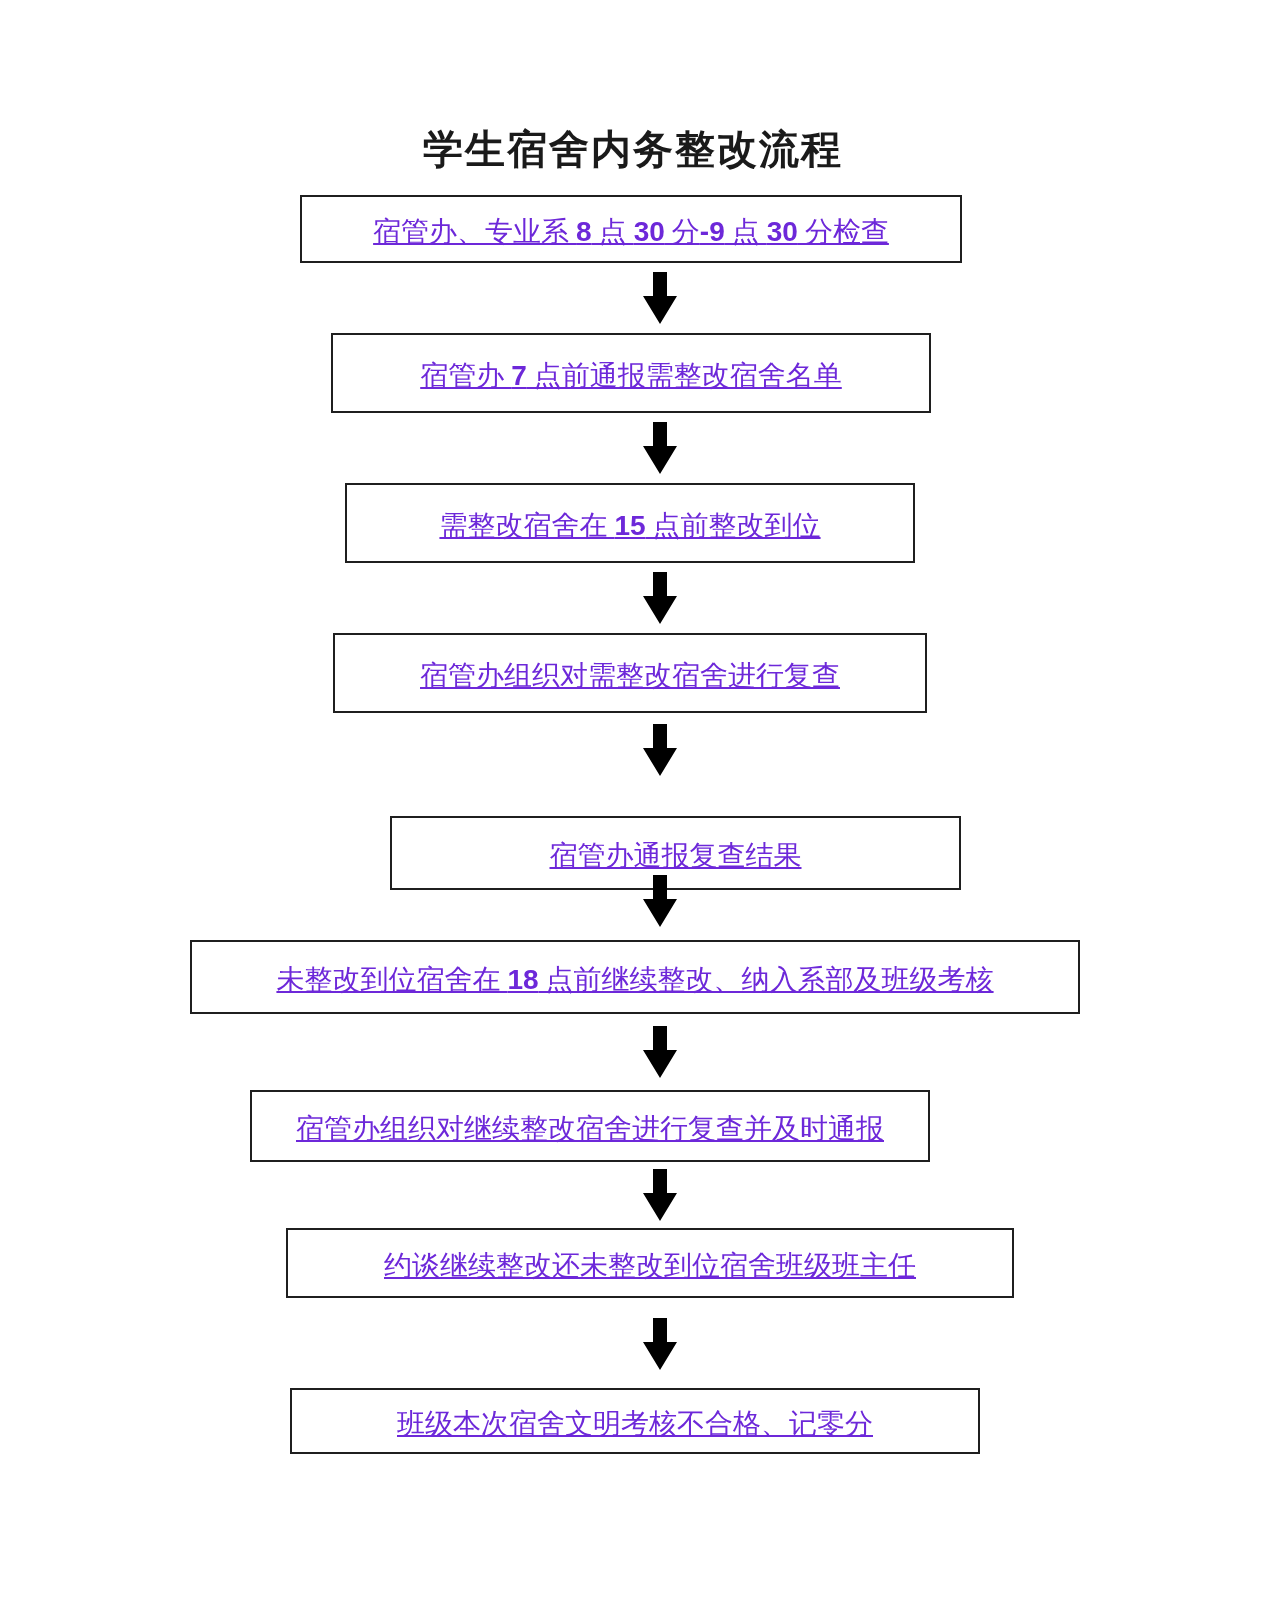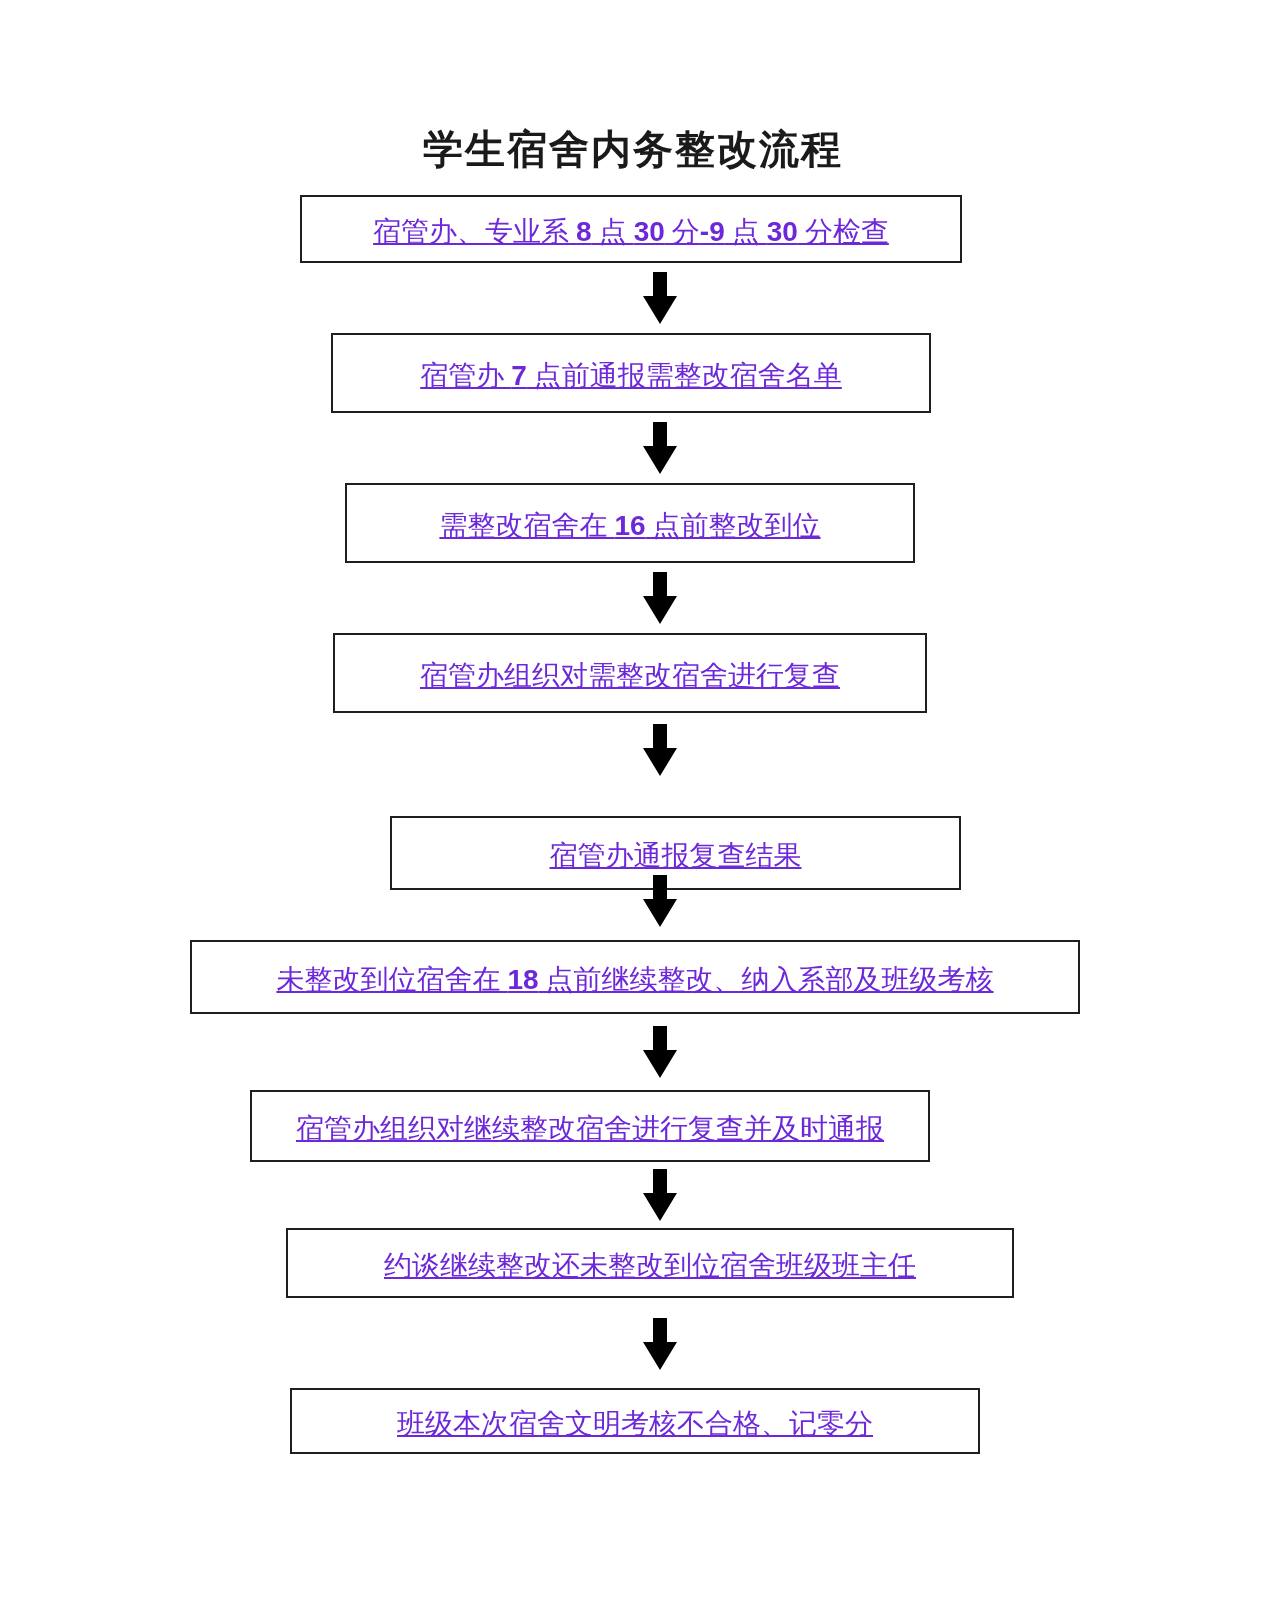--- a/index.html
+++ b/index.html
@@ -79,21 +79,21 @@
     <span class="label bold-digits">宿管办 <b>7</b> 点前通报需整改宿舍名单</span>
   </div>
 
   <div class="arrow" style="left:642px; top:422px">
     <svg width="36" height="52" viewBox="0 0 36 52">
         <polygon points="11,0 25,0 25,24 35,24 18,52 1,24 11,24" fill="currentColor"></polygon>
       </svg>
   </div>
 
   <div class="box" style="left:345px; top:483px; width:570px; height:80px">
-    <span class="label bold-digits">需整改宿舍在 <b>16</b> 点前整改到位</span>
+    <span class="label bold-digits">需整改宿舍在 <b>15</b> 点前整改到位</span>
   </div>
 
   <div class="arrow" style="left:642px; top:572px">
     <svg width="36" height="52" viewBox="0 0 36 52">
         <polygon points="11,0 25,0 25,24 35,24 18,52 1,24 11,24" fill="currentColor"></polygon>
       </svg>
   </div>
 
   <div class="box" style="left:333px; top:633px; width:594px; height:80px">
     <span class="label bold-digits">宿管办组织对需整改宿舍进行复查</span>

